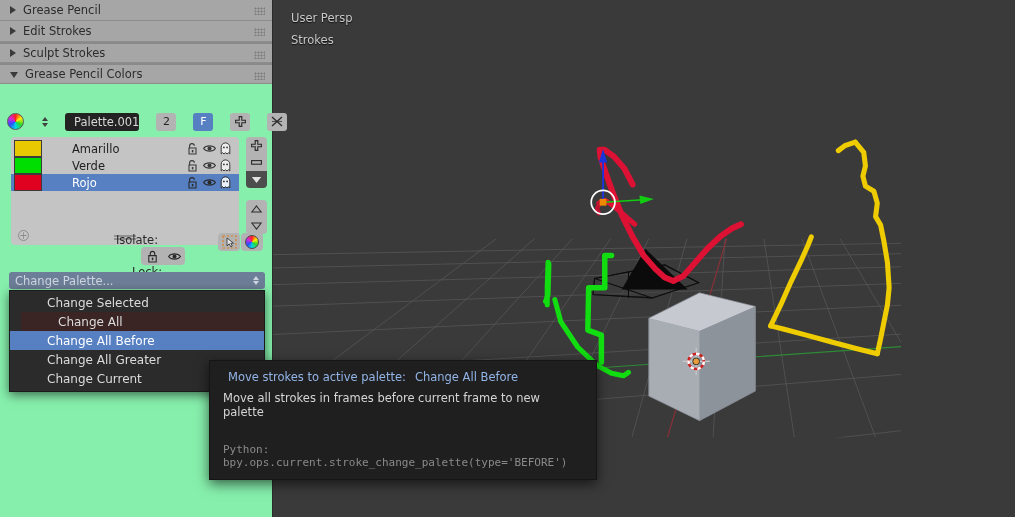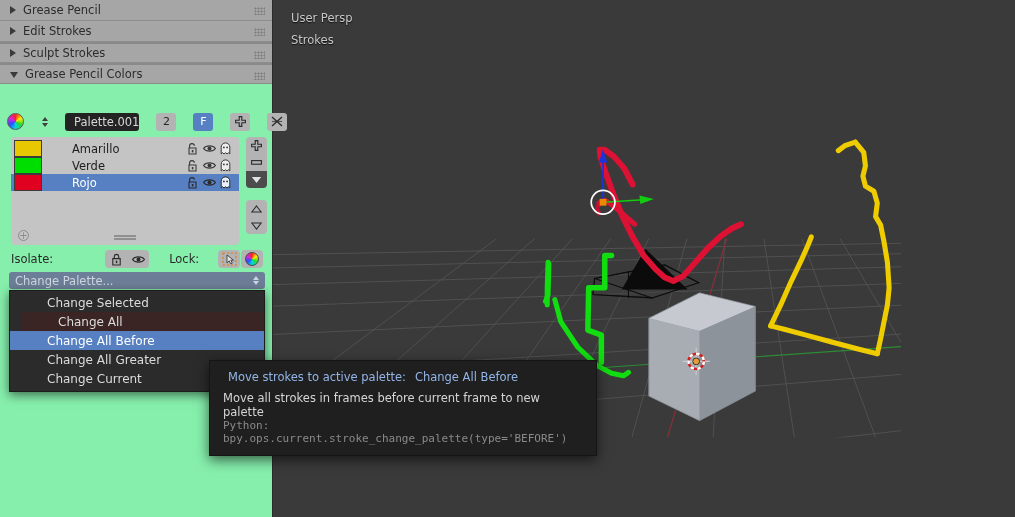--- a/index.html
+++ b/index.html
@@ -132,22 +132,22 @@
     display: flex; align-items: center; justify-content: center;
     color: #2a2a2a; font-size: 12px;
   }
   .vbtn.top { border-radius: 4px 4px 0 0; }
   .vbtn.bot { border-radius: 0 0 4px 4px; }
   .vbtn.dark { background: #4c4c4c; border-radius: 0 0 4px 4px; }
   .vbtn.gap { margin-top: 12px; border-radius: 4px 4px 0 0; }
 
   
   .iso-row {
-    position: absolute; left: 11px; top: 250px; width: 252px; height: 18px;
-    display: flex; align-items: center; font-size: 11.5px; color: #2a2a2a;
+    position: absolute; left: 11px; top: 233px; width: 252px; height: 18px;
+    display: flex; align-items: center; font-size: 11.5px; color: #2a2a2a; flex-direction: column;
   }
   .iso-btns { display: flex; margin-left: 52px; }
   .iso-b {
     width: 22px; height: 18px; background: #b3b3b3;
     display: flex; align-items: center; justify-content: center;
   }
   .iso-b:first-child { border-radius: 4px 0 0 4px; }
   .iso-b:last-child { border-radius: 0 4px 4px 0; }
   .lock-label { margin-left: 20px; }
   .lock-btns { position: absolute; right: 0; display: flex; gap: 1px; }
@@ -194,21 +194,21 @@
   
   #tooltip {
     position: absolute; left: 209px; top: 360px; width: 388px;
     background: #1f1f1f; border: 1px solid #151515;
     box-shadow: 0 4px 12px rgba(0,0,0,.6);
     padding: 9px 13px 10px 13px;
     z-index: 60;
   }
   #tooltip .t1 { font-size: 11.5px; color: #f0f0f0; font-weight: bold; margin-bottom: 7px; }
   #tooltip .t1 span { color: #93b5e8; font-weight: normal; margin-left: 5px; }
-  #tooltip .t2 { font-size: 11.5px; color: #d5d5d5; margin-bottom: 0; }
+  #tooltip .t2 { font-size: 11.5px; color: #d5d5d5; margin-bottom: 24px; }
   #tooltip .t3 { font-size: 11px; color: #8a8a8a; font-family: "DejaVu Sans Mono", monospace; }
 </style>
 </head>
 <body>
 
 <div id="app">
 
   <div id="viewport">
     <svg id="vp-svg" viewBox="0 0 742 517">
       <defs>

